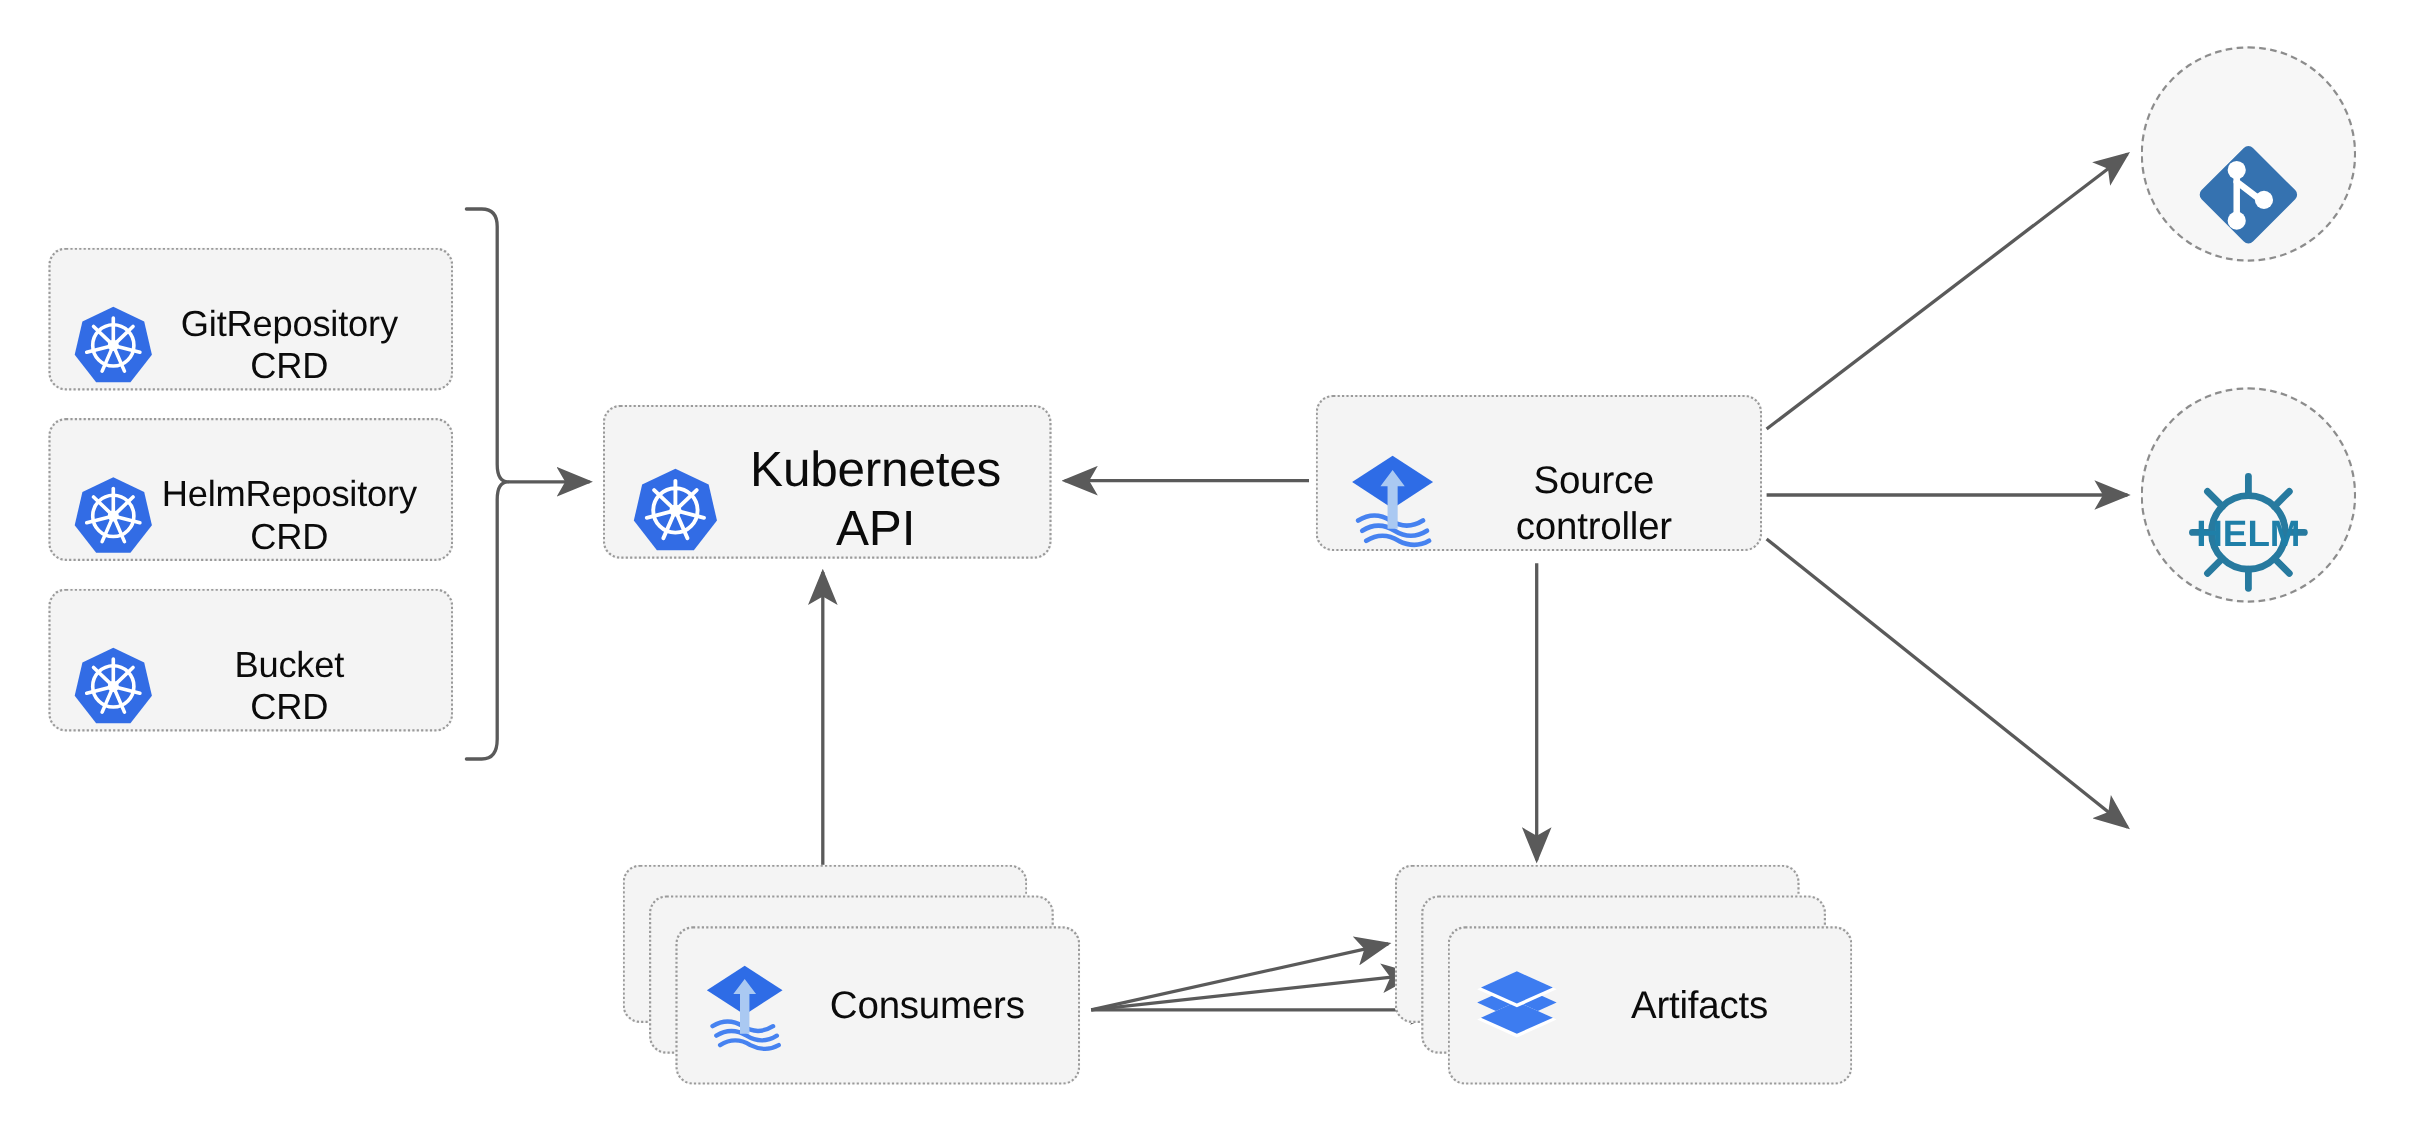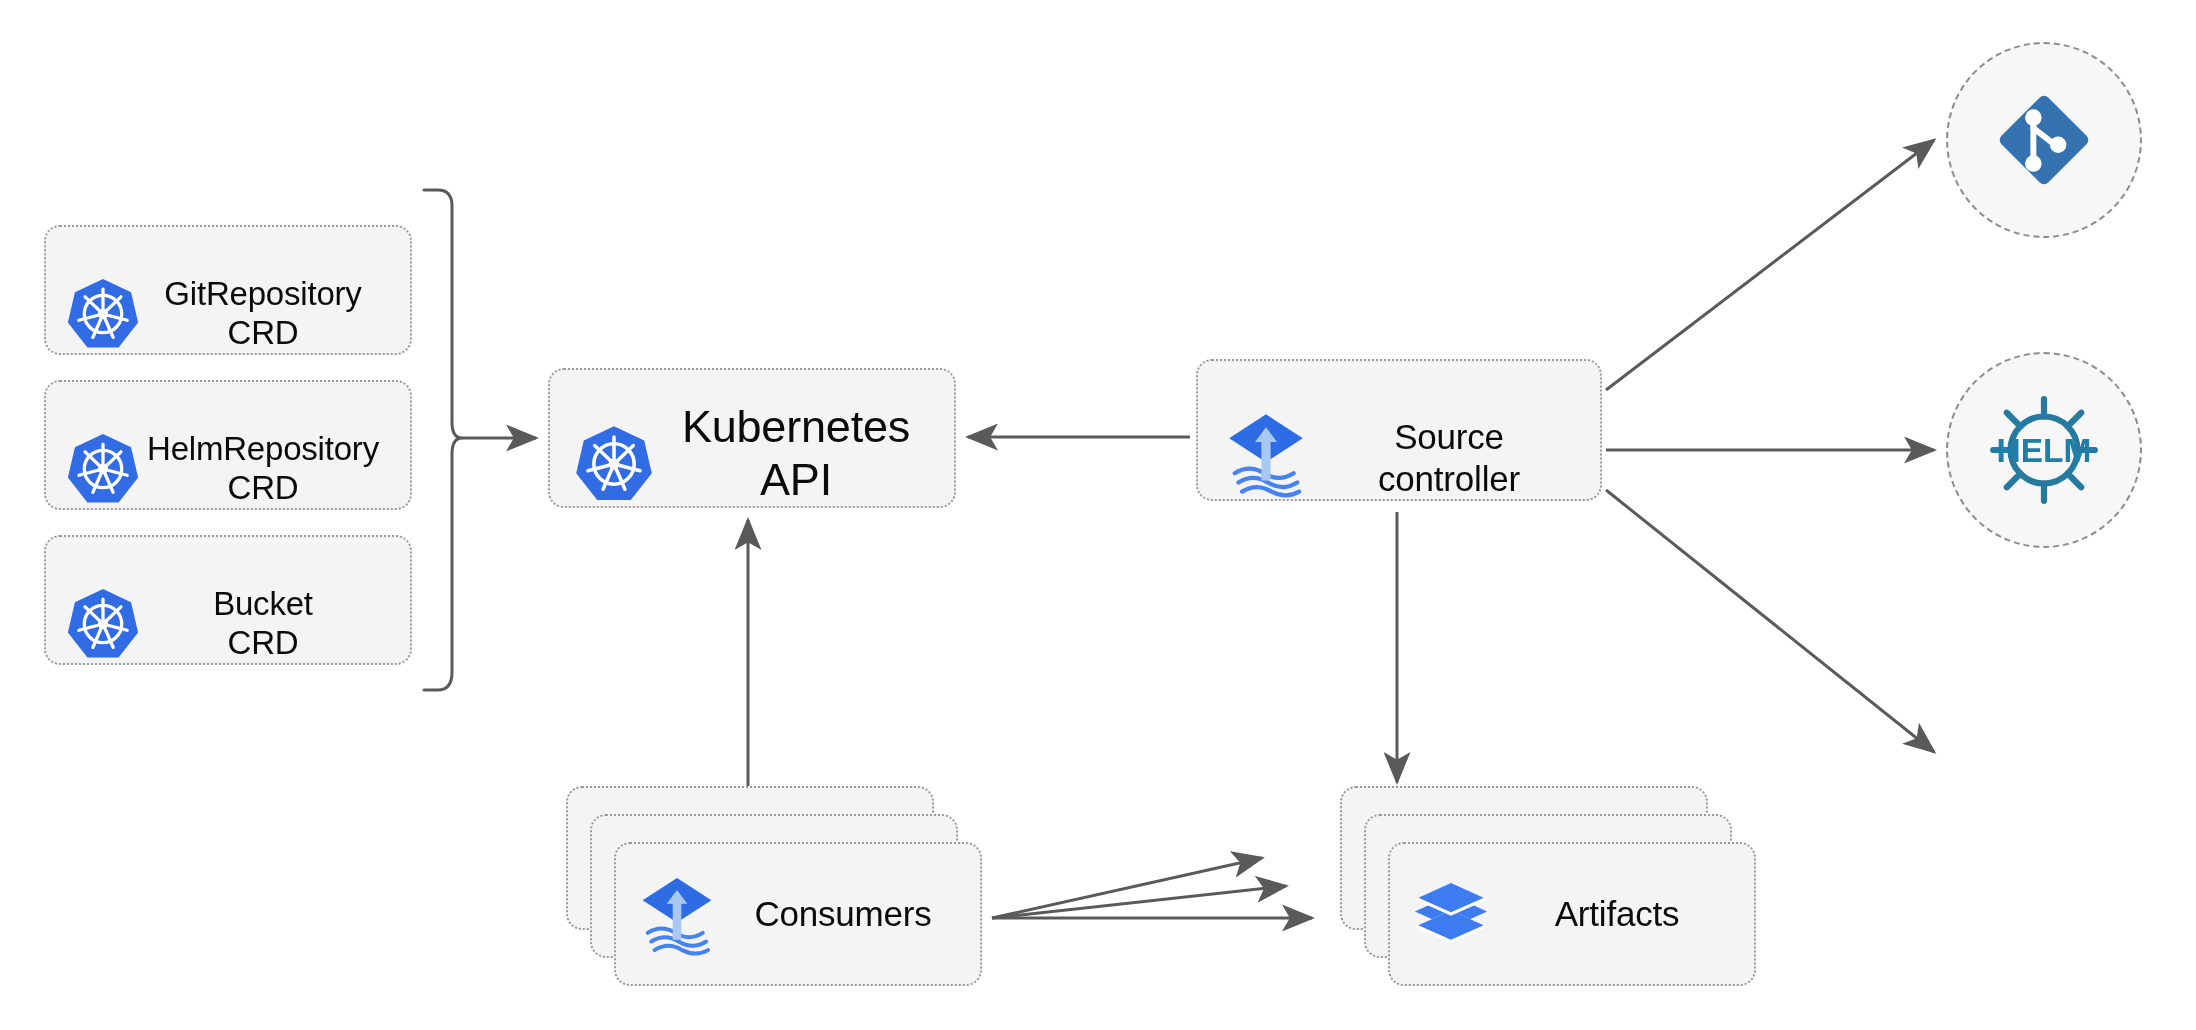--- a/index.html
+++ b/index.html
@@ -111,41 +111,41 @@
   }
   .stack .card-front .label {
     flex: 1 1 auto;
     text-align: center;
     color: #0b0b0b;
     font-size: 35px;
     letter-spacing: -0.2px;
   }
 
   #consumers { left: 566px; top: 786px; width: 420px; height: 200px; }
-  #artifacts { left: 1340px; top: 786px; width: 420px; height: 200px; }
+  #artifacts { left: 1268px; top: 786px; width: 420px; height: 200px; }
 
   .stack .s0 { left: 0px;  top: 0px;  width: 368px; height: 144px; }
   .stack .s1 { left: 24px; top: 28px; width: 368px; height: 144px; }
   .stack .s2 { left: 48px; top: 56px; width: 368px; height: 144px;
                padding: 0 14px 0 18px; }
 
   #consumers .card-front .icon { width: 86px; height: 86px; }
   #artifacts .card-front .icon { width: 86px; height: 86px; }
 
   
   .circle-node {
     position: absolute;
     box-sizing: border-box;
     width: 196px;
     height: 196px;
     border-radius: 50%;
     background: #f7f7f7;
     border: 2px dashed #8c8c8c;
     display: flex;
-    align-items: center;
+    align-items: flex-end;
     justify-content: center;
     z-index: 5;
   }
   #circle-git  { left: 1946px; top: 42px; }
   #circle-helm { left: 1946px; top: 352px; }
   #circle-s3   { left: 1946px; top: 662px; }
 
   
   #edges {
     position: absolute;

